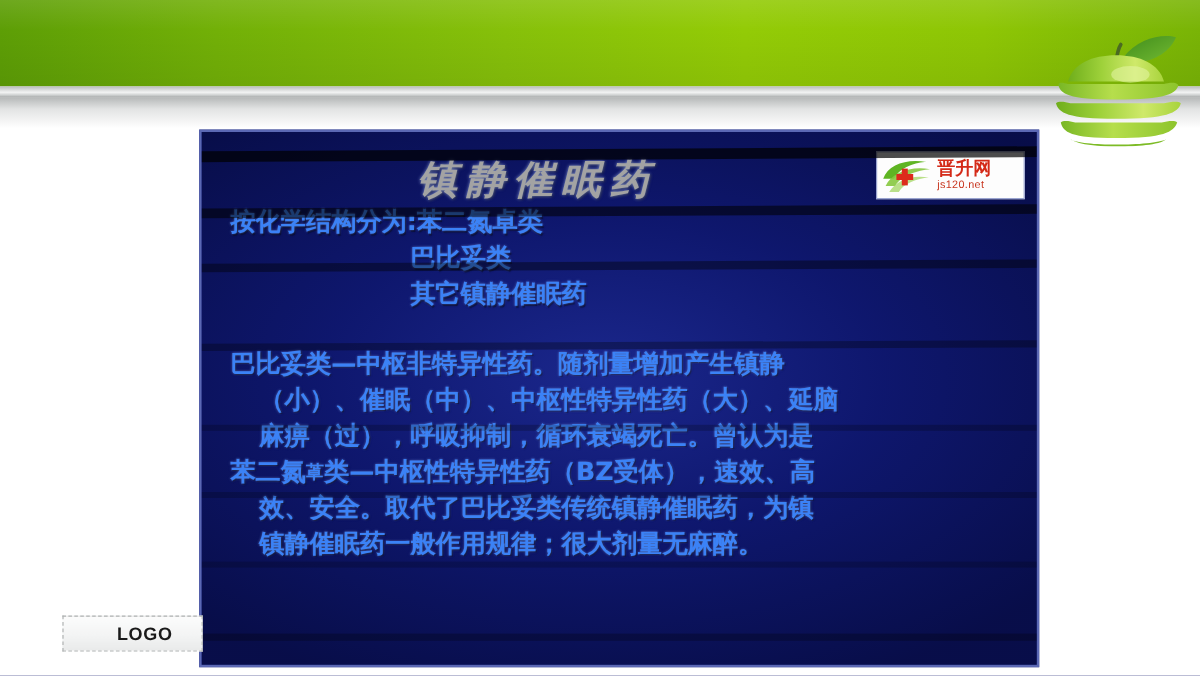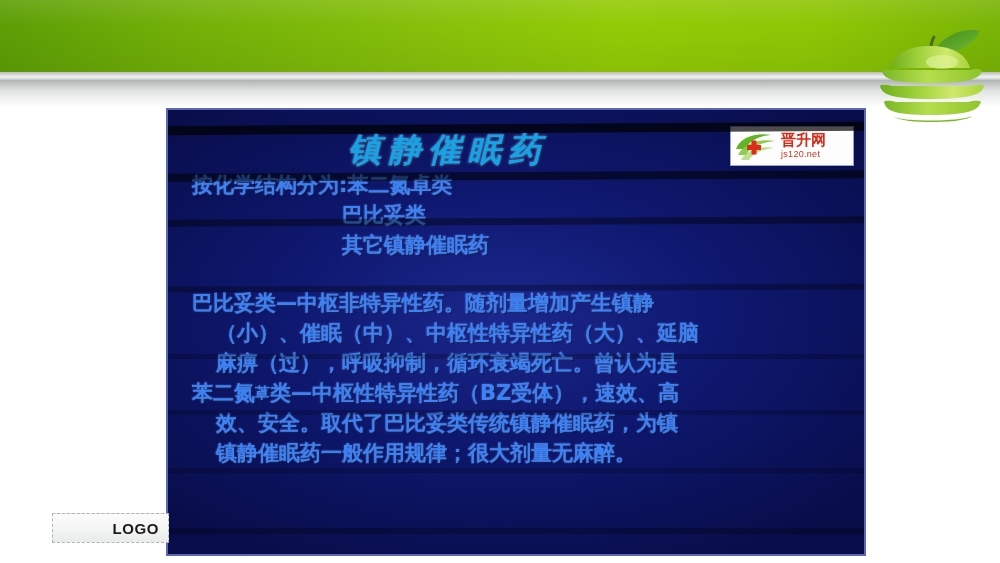--- a/index.html
+++ b/index.html
@@ -71,21 +71,21 @@
 
   
   .slide-title{
     position:absolute;left:0;top:18px;width:560px;
     text-align:center;
     font-family:"Liberation Serif","DejaVu Serif",serif;
     font-weight:bold;
     font-style:italic;
     font-size:33px;
     letter-spacing:7px;
-    color:#0ea5e9;
+    color:#a3a3a3;
     text-shadow:0 0 3px rgba(180,200,255,.75),1px 1px 2px rgba(0,0,0,.6);
     white-space:nowrap;
   }
 
   
   .jslogo{
     position:absolute;right:10px;top:16px;
     width:124px;height:40px;
     background:#fdfdfd;
     border:1px solid #9aa4d0;
@@ -130,21 +130,21 @@
     letter-spacing:0;
   }
 
   
   .logo-box{
     position:absolute;left:52px;top:513px;width:117px;height:30px;
     background:linear-gradient(180deg,#fcfcfc 0%,#f3f4f4 55%,#e9eaea 100%);
     border:1px dashed #b0b3b3;
     box-sizing:border-box;
     display:flex;align-items:center;justify-content:flex-end;
-    padding-right:9px;
+    padding-right:24px;
   }
   .logo-box span{
     font-family:"Liberation Sans",sans-serif;
     font-weight:bold;font-size:15px;color:#1a1a1a;letter-spacing:.6px;
   }
 </style>
 </head>
 <body>
 
 <div class="page">

